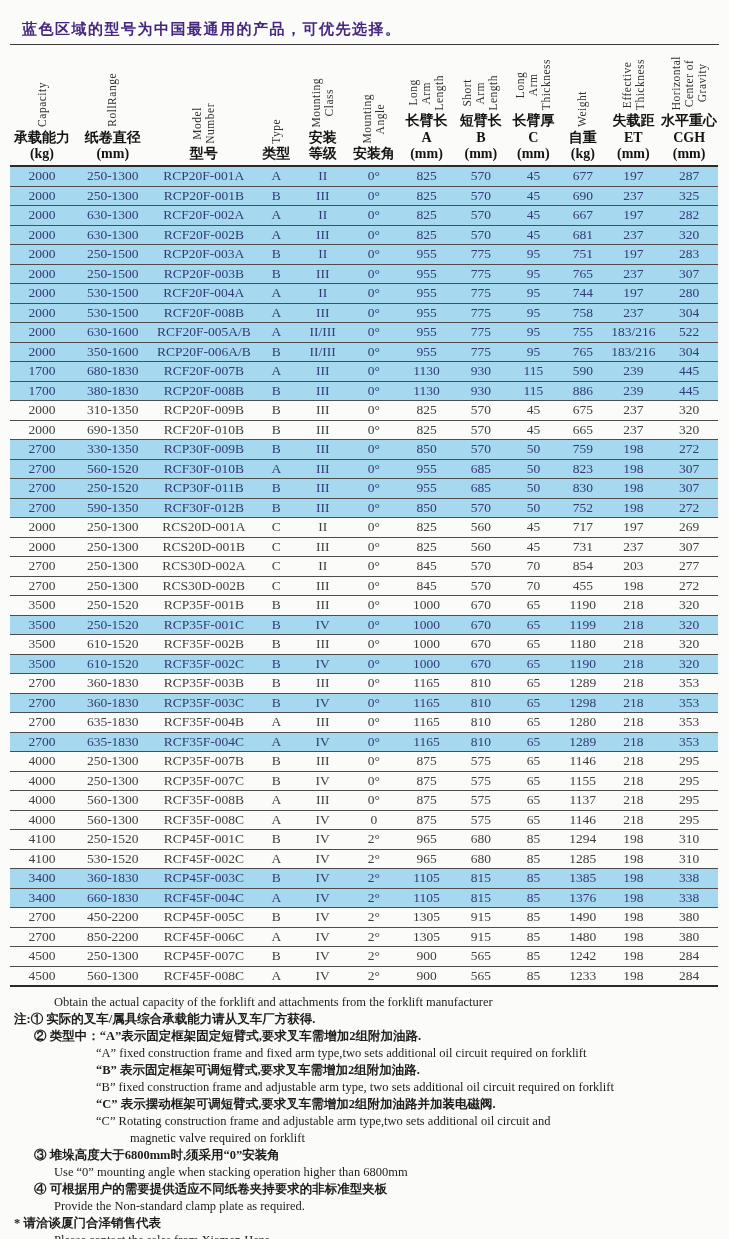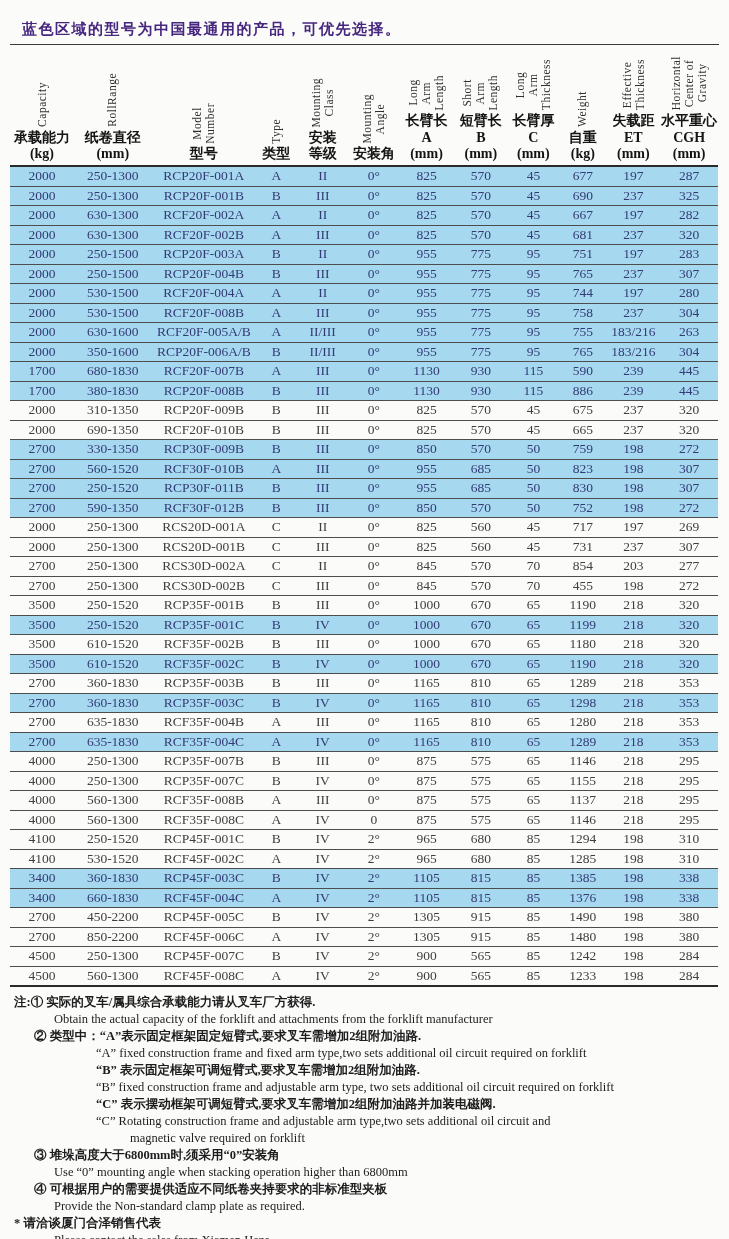--- a/index.html
+++ b/index.html
@@ -277,21 +277,21 @@
           <td>955</td>
           <td>775</td>
           <td>95</td>
           <td>751</td>
           <td>197</td>
           <td>283</td>
         </tr>
         <tr class="hl">
           <td>2000</td>
           <td>250-1500</td>
-          <td>RCP20F-004B</td>
+          <td>RCP20F-003B</td>
           <td>B</td>
           <td>III</td>
           <td>0°</td>
           <td>955</td>
           <td>775</td>
           <td>95</td>
           <td>765</td>
           <td>237</td>
           <td>307</td>
         </tr>
@@ -328,21 +328,21 @@
           <td>630-1600</td>
           <td>RCF20F-005A/B</td>
           <td>A</td>
           <td>II/III</td>
           <td>0°</td>
           <td>955</td>
           <td>775</td>
           <td>95</td>
           <td>755</td>
           <td>183/216</td>
-          <td>263</td>
+          <td>522</td>
         </tr>
         <tr class="hl">
           <td>2000</td>
           <td>350-1600</td>
           <td>RCP20F-006A/B</td>
           <td>B</td>
           <td>II/III</td>
           <td>0°</td>
           <td>955</td>
           <td>775</td>
@@ -796,22 +796,22 @@
           <td>565</td>
           <td>85</td>
           <td>1233</td>
           <td>198</td>
           <td>284</td>
         </tr>
       </tbody>
   </table>
 
   <div class="notes">
+      <div class="note-line ind2">Obtain the actual capacity of the forklift and attachments from the forklift manufacturer</div>
       <div class="note-line ind0 nb">注:① 实际的叉车/属具综合承载能力请从叉车厂方获得.</div>
-      <div class="note-line ind2">Obtain the actual capacity of the forklift and attachments from the forklift manufacturer</div>
       <div class="note-line ind1 nb">② 类型中：“A”表示固定框架固定短臂式,要求叉车需增加2组附加油路.</div>
       <div class="note-line ind3">“A” fixed construction frame and fixed arm type,two sets additional oil circuit required on forklift</div>
       <div class="note-line ind3 nb">“B” 表示固定框架可调短臂式,要求叉车需增加2组附加油路.</div>
       <div class="note-line ind3">“B” fixed construction frame and adjustable arm type, two sets additional oil circuit required on forklift</div>
       <div class="note-line ind3 nb">“C” 表示摆动框架可调短臂式,要求叉车需增加2组附加油路并加装电磁阀.</div>
       <div class="note-line ind3">“C” Rotating construction frame and adjustable arm type,two sets additional oil circuit and</div>
       <div class="note-line ind4">magnetic valve required on forklift</div>
       <div class="note-line ind1 nb">③ 堆垛高度大于6800mm时,须采用“0”安装角</div>
       <div class="note-line ind2">Use “0” mounting angle when stacking operation higher than 6800mm</div>
       <div class="note-line ind1 nb">④ 可根据用户的需要提供适应不同纸卷夹持要求的非标准型夹板</div>

